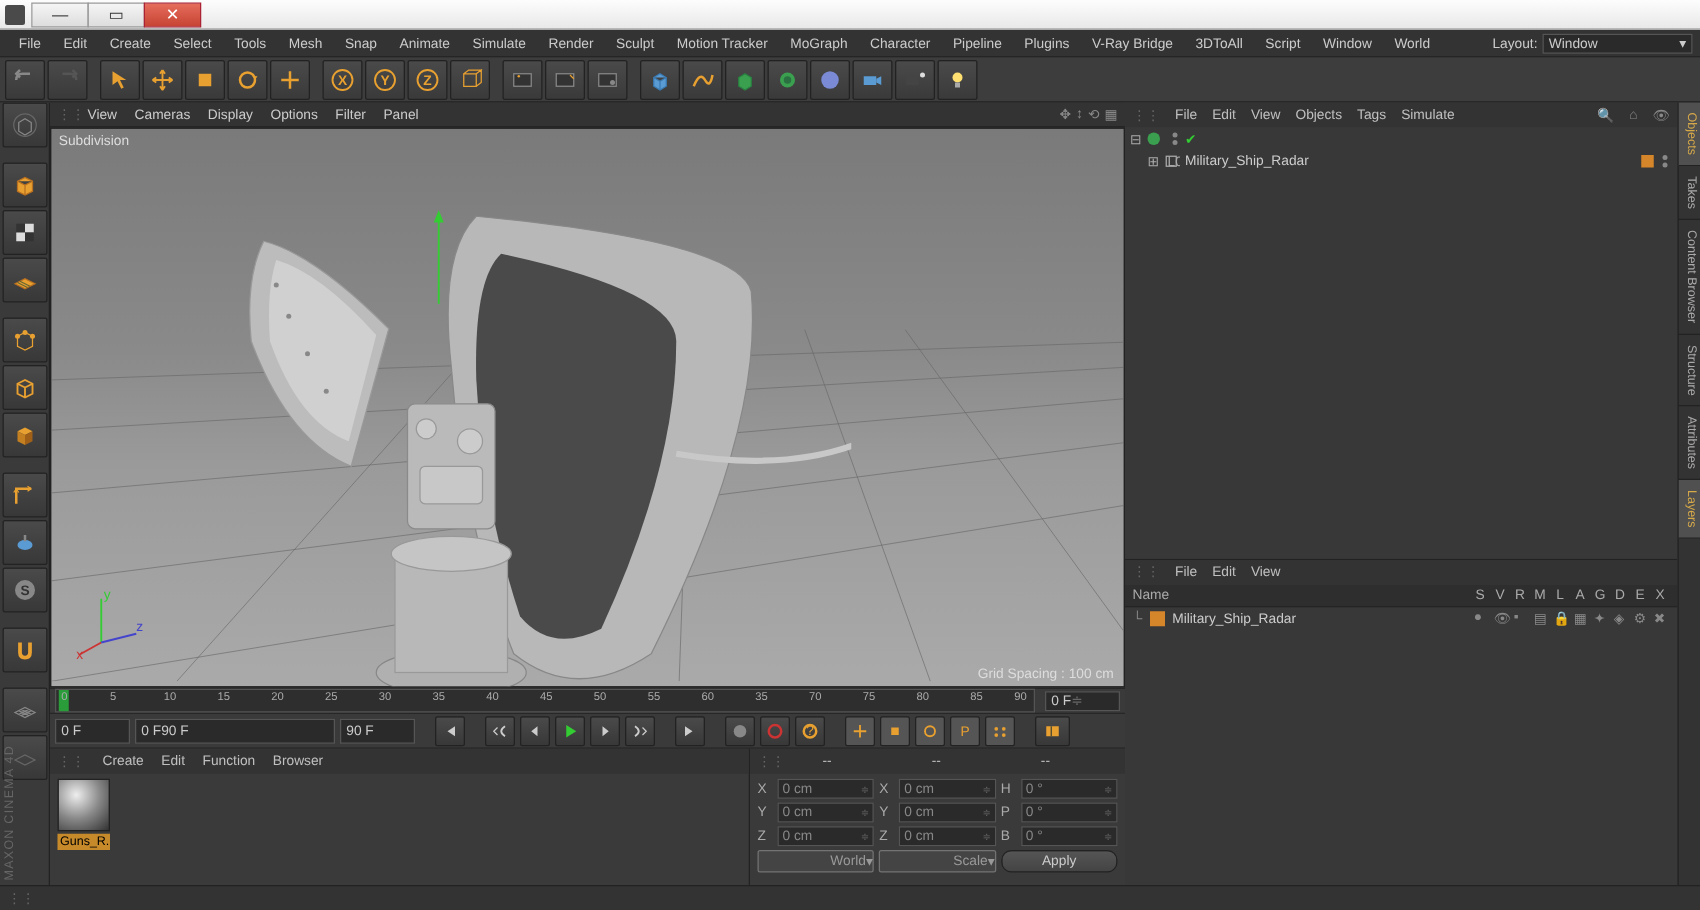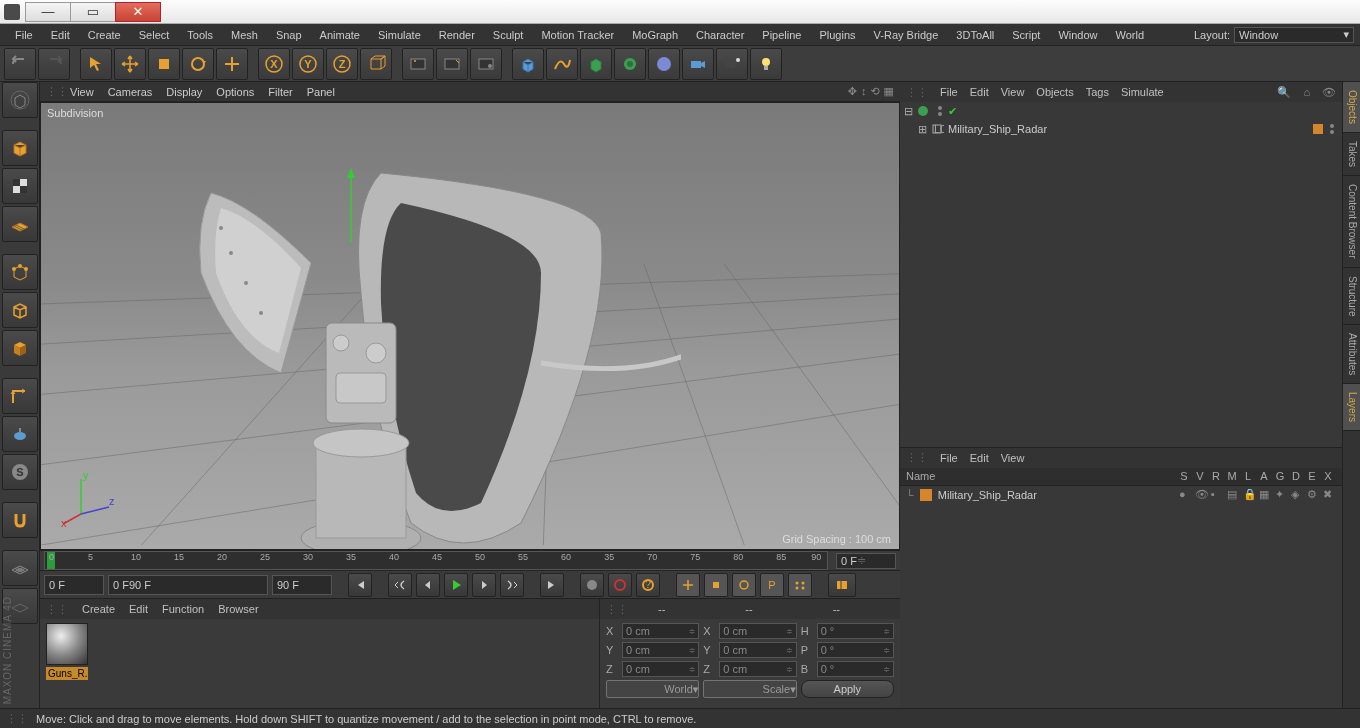--- a/index.html
+++ b/index.html
@@ -781,16 +781,15 @@
       <div class="rtab">Content Browser</div>
       <div class="rtab">Structure</div>
       <div class="rtab">Attributes</div>
       <div class="rtab active">Layers</div>
     </div>
   </div>
 </div>
 
 <div class="statusbar">
   <span class="grip">⋮⋮</span>
-  <span>Move: Click and drag to move elements. Hold down SHIFT to quantize movement / add to the selection in point mode, CTRL to remove.</span>
 </div>
 
 <div class="brand">MAXON CINEMA 4D</div>
 
 </body></html>

